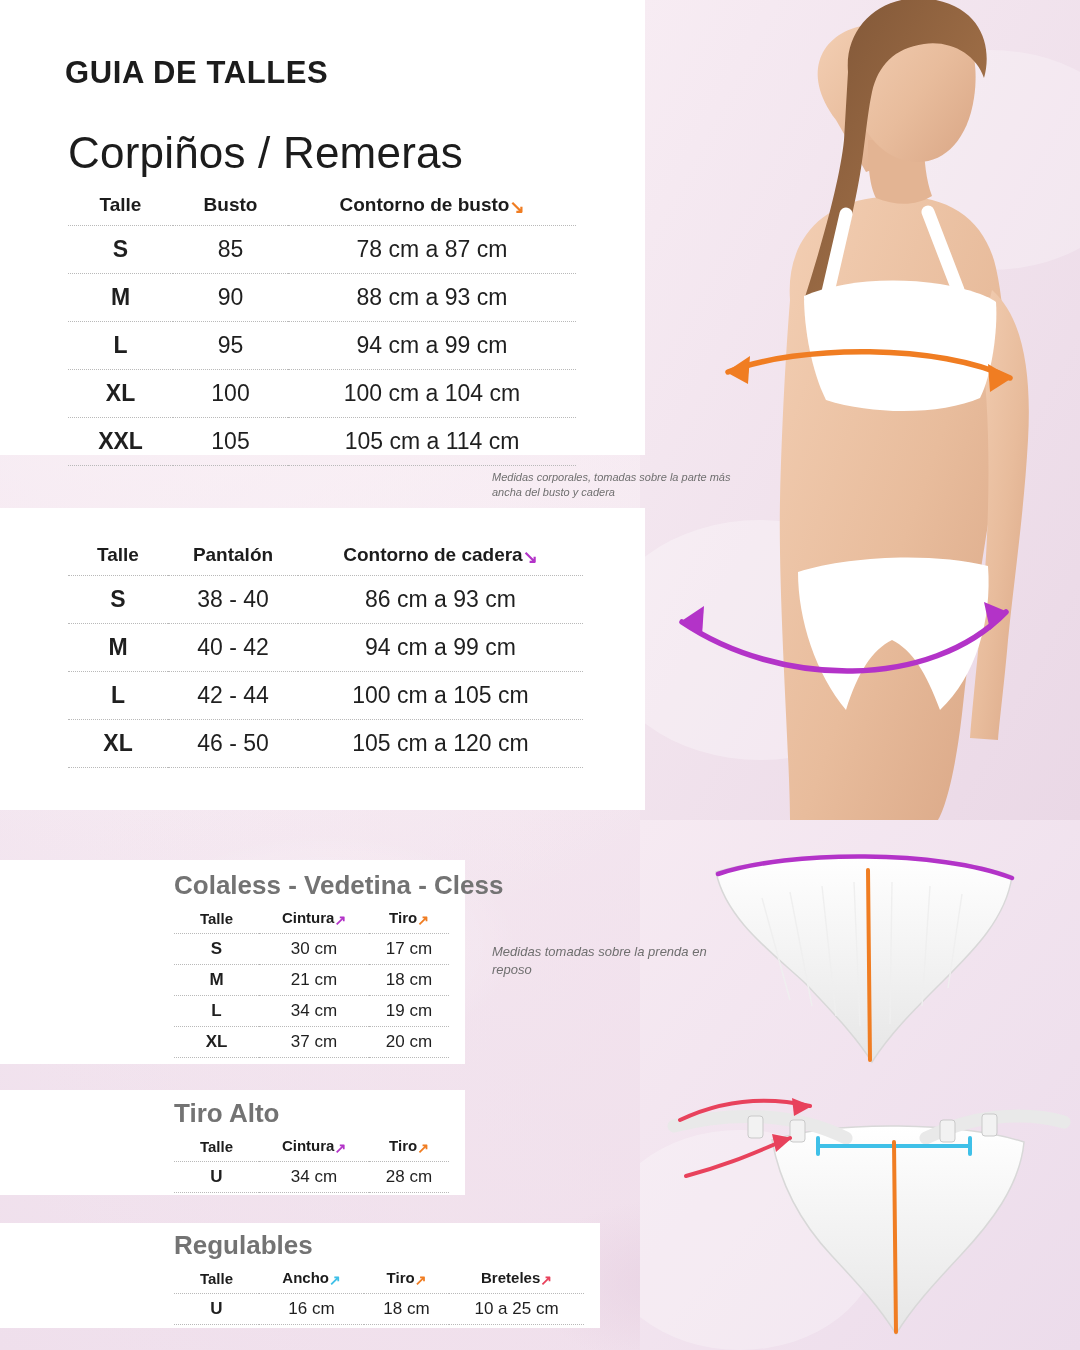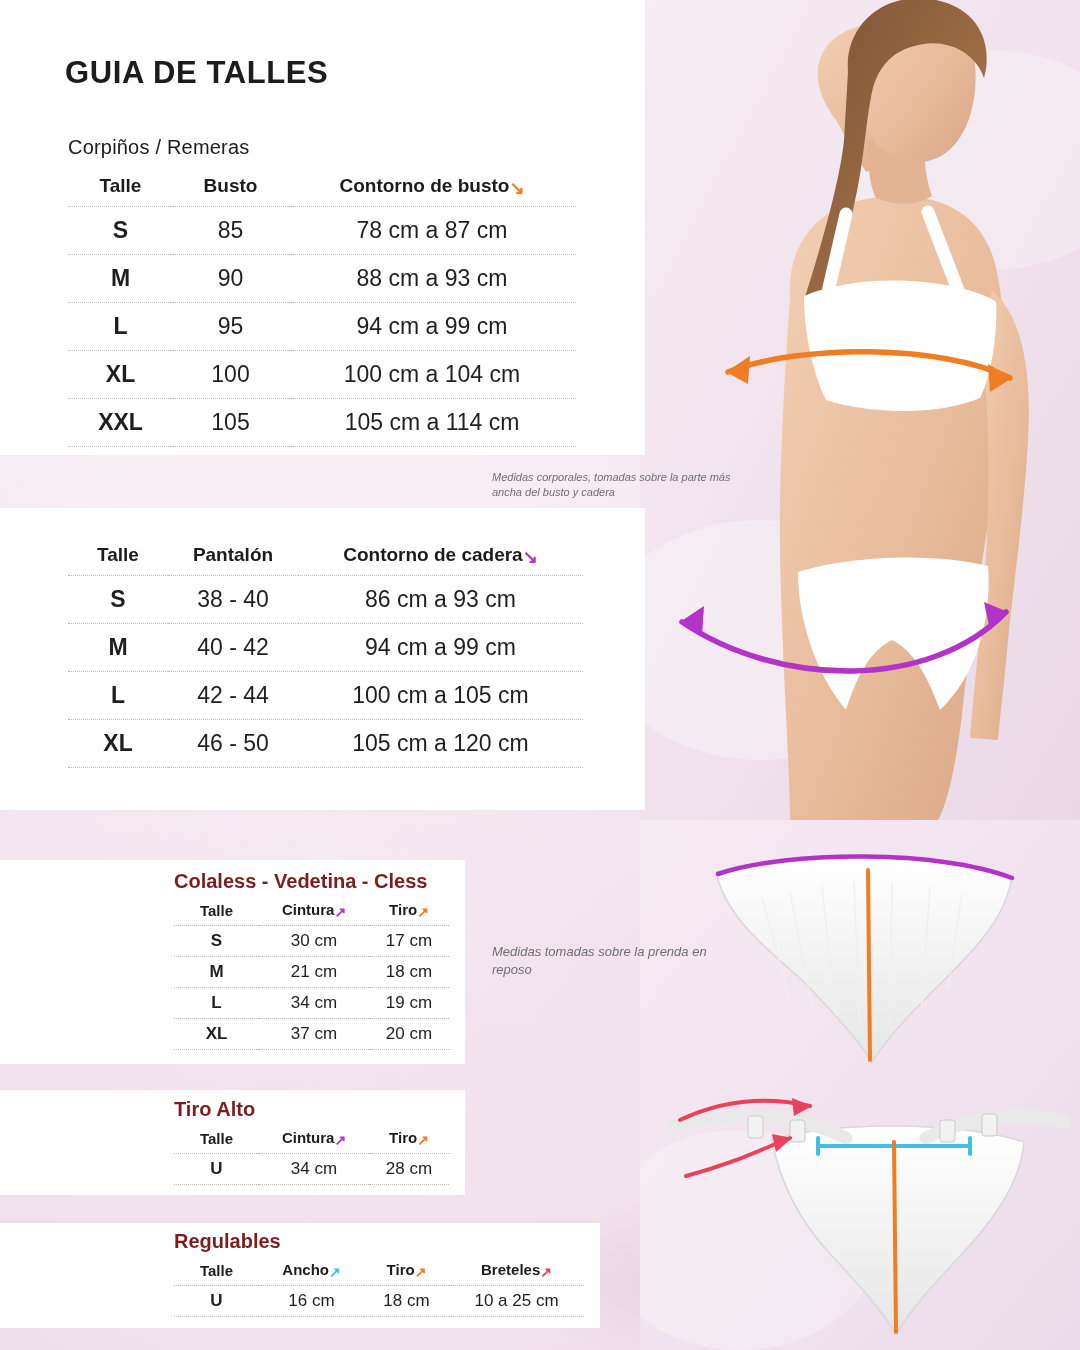--- a/index.html
+++ b/index.html
@@ -59,30 +59,29 @@
   #main-title {
     position: absolute;
     left: 65px; top: 55px;
     font-size: 31px;
     font-weight: bold;
     letter-spacing: .6px;
     color: #1c1c1c;
   }
 
   .section-title {
-    font-size: 20px;
+    font-size: 44px;
     font-weight: normal;
     color: #1c1c1c;
     letter-spacing: .2px;
-    margin-top: 8px;
   }
   .sub-title {
-    font-size: 20px;
+    font-size: 26px;
     font-weight: bold;
-    color: #7f1d1d;
+    color: #737373;
   }
 
   
   table { border-collapse: collapse; }
   .tbl th {
     font-size: 19px;
     font-weight: bold;
     color: #1c1c1c;
     padding: 4px 0 9px 0;
     text-align: center;

